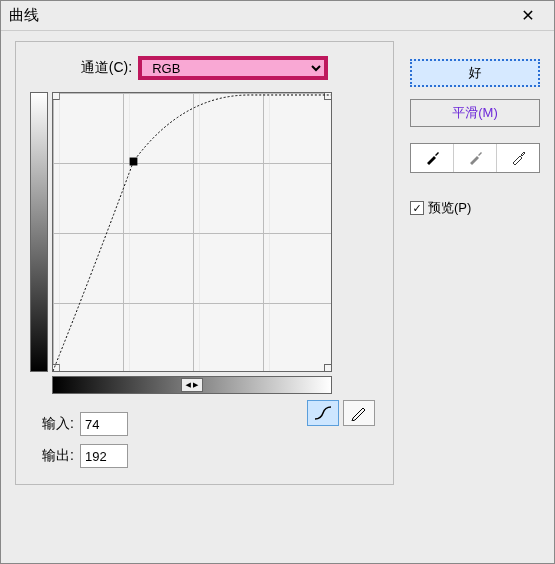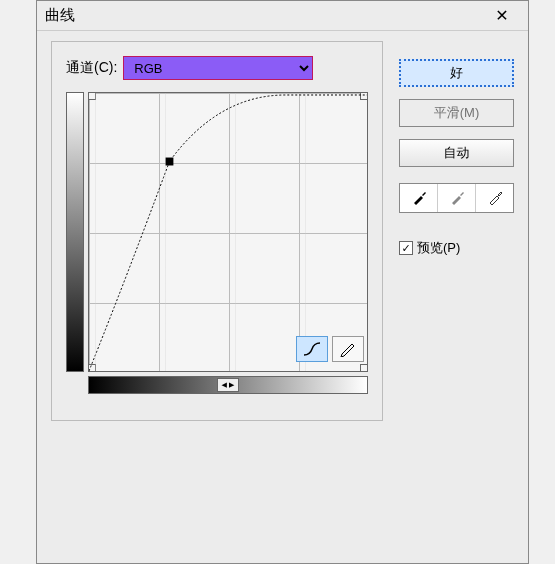--- a/index.html
+++ b/index.html
@@ -1,25 +1,25 @@
 <!DOCTYPE html>
 <html><head>
 <meta charset="utf-8">
 <style>
 * { box-sizing: border-box; margin: 0; padding: 0; }
 body { font-family: "Microsoft YaHei", SimSun, sans-serif; font-size: 13px; background: #f0f0f0; color: #000; }
-.dialog { width: 493px; height: 564px; background: #ececec; border: 1px solid #888; position: relative; margin-left: 36px; }
+.dialog { width: 555px; height: 564px; background: #ececec; border: 1px solid #888; position: relative; }
 .titlebar { height: 30px; display: flex; align-items: center; justify-content: space-between; padding: 0 8px; border-bottom: 1px solid #ccc; }
 .title { font-size: 15px; }
 .close-btn { width: 36px; height: 24px; display: flex; align-items: center; justify-content: center; background: transparent; border: none; font-size: 16px; cursor: pointer; }
 .content { display: flex; padding: 10px 14px; gap: 16px; }
 .left-panel { flex: 1; border: 1px solid #bbb; padding: 14px 14px 8px 14px; position: relative; background: #ececec; }
-.channel-row { display: flex; align-items: center; gap: 6px; margin-bottom: 12px; }
+.channel-row { display: flex; align-items: center; justify-content: center; gap: 6px; margin-bottom: 12px; }
 .channel-label { font-size: 14px; }
-.channel-select { width: 190px; height: 24px; border: 1px solid #be185d; background: #8b5cf6; padding: 0 6px; font-size: 13px; }
+.channel-select { width: 190px; height: 24px; border: 4px solid #be185d; background: #f9a8d4; padding: 0 6px; font-size: 13px; }
 .curve-area { display: flex; gap: 4px; }
 .vgrad { width: 18px; height: 280px; border: 1px solid #666; background: linear-gradient(to bottom, #fff, #000); }
 .grid-wrap { position: relative; }
 .grid { width: 280px; height: 280px; border: 1px solid #666; position: relative; background: #f5f5f5; }
 .grid::before { content: ""; position: absolute; inset: 0;
   background-image:
     linear-gradient(to right, #bbb 1px, transparent 1px),
     linear-gradient(to bottom, #bbb 1px, transparent 1px);
   background-size: 70px 70px;
 }
@@ -42,21 +42,21 @@
 .io-section { margin-top: 18px; }
 .io-row { display: flex; align-items: center; gap: 6px; margin-bottom: 8px; }
 .io-label { width: 44px; text-align: right; font-size: 14px; }
 .io-input { width: 48px; height: 24px; border: 1px solid #999; background: #fff; padding: 0 4px; font-size: 13px; text-align: left; }
 .tool-icons { position: absolute; right: 18px; bottom: 58px; display: flex; gap: 4px; }
 .tool-btn { width: 32px; height: 26px; border: 1px solid #999; background: #f8f8f8; display: flex; align-items: center; justify-content: center; cursor: pointer; }
 .tool-btn.active { background: #cde6ff; border-color: #5a9edb; }
 .right-panel { width: 130px; display: flex; flex-direction: column; gap: 12px; padding-top: 18px; }
 .btn { height: 28px; border: 1px solid #888; background: linear-gradient(#fdfdfd, #e5e5e5); font-size: 13px; cursor: pointer; display: flex; align-items: center; justify-content: center; }
 .btn.primary { border: 2px dotted #2a6fd4; background: #d6e9ff; }
-.btn.disabled { color: #737373; background: #ececec; cursor: default; }
+.btn.disabled { color: #6d28d9; background: #ececec; cursor: default; }
 .eyedrop-row { display: flex; border: 1px solid #888; background: #fff; margin-top: 4px; }
 .eyedrop { flex: 1; height: 28px; display: flex; align-items: center; justify-content: center; border-right: 1px solid #ccc; cursor: pointer; }
 .eyedrop:last-child { border-right: none; }
 .preview-row { display: flex; align-items: center; gap: 4px; margin-top: 14px; }
 .checkbox { width: 14px; height: 14px; border: 1px solid #666; background: #fff; display: flex; align-items: center; justify-content: center; font-size: 11px; }
 </style>
 </head>
 <body>
 
 <div class="dialog">
@@ -93,41 +93,48 @@
         </div>
       </div>
 
       <div class="hgrad-row">
         <div class="hgrad">
           <div class="hgrad-handle"></div>
         </div>
       </div>
 
       <div class="io-section">
+        <div class="io-row">
+          <span class="io-label">输入:</span>
+          <input class="io-input" value="74" style="">
+        </div>
+        <div class="io-row">
+          <span class="io-label">输出:</span>
+          <input class="io-input" value="192" style="">
+        </div>
       </div>
 
       <div class="tool-icons">
         <div class="tool-btn active">
           <svg width="20" height="16">
               <path d="M 2 14 Q 8 14 10 8 Q 12 2 18 2" stroke="#000" fill="none" stroke-width="1.5"></path>
             </svg>
         </div>
         <div class="tool-btn">
           <svg width="20" height="16">
               <path d="M 4 13 L 14 3 L 16 5 L 6 15 L 3 16 Z" stroke="#000" fill="none" stroke-width="1"></path>
             </svg>
         </div>
       </div>
 
     </div>
 
     <div class="right-panel">
       <button class="btn primary">好</button>
       <button class="btn disabled">平滑(M)</button>
-      <button class="btn">自动</button>
 
       <div class="eyedrop-row">
         <div class="eyedrop">
           <svg width="18" height="18">
               <path d="M 4 14 L 11 7 L 13 9 L 6 16 Z M 12 6 L 15 3 L 16 4 L 13 7 Z" fill="#000"></path>
             </svg>
         </div>
         <div class="eyedrop">
           <svg width="18" height="18">
               <path d="M 4 14 L 11 7 L 13 9 L 6 16 Z M 12 6 L 15 3 L 16 4 L 13 7 Z" fill="#888"></path>

